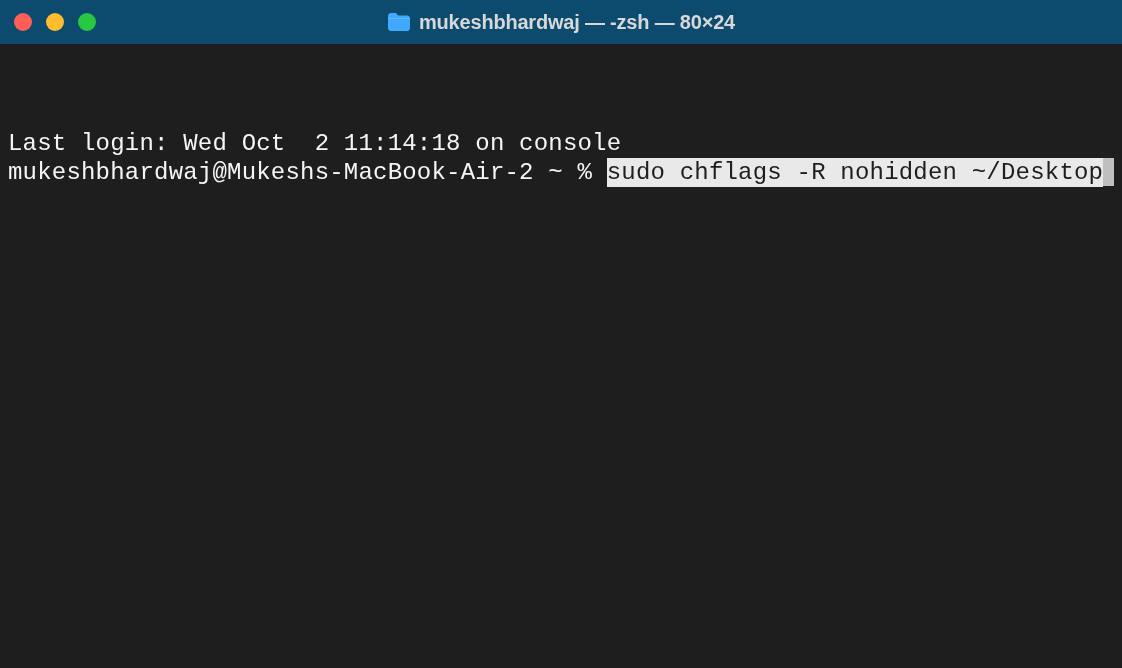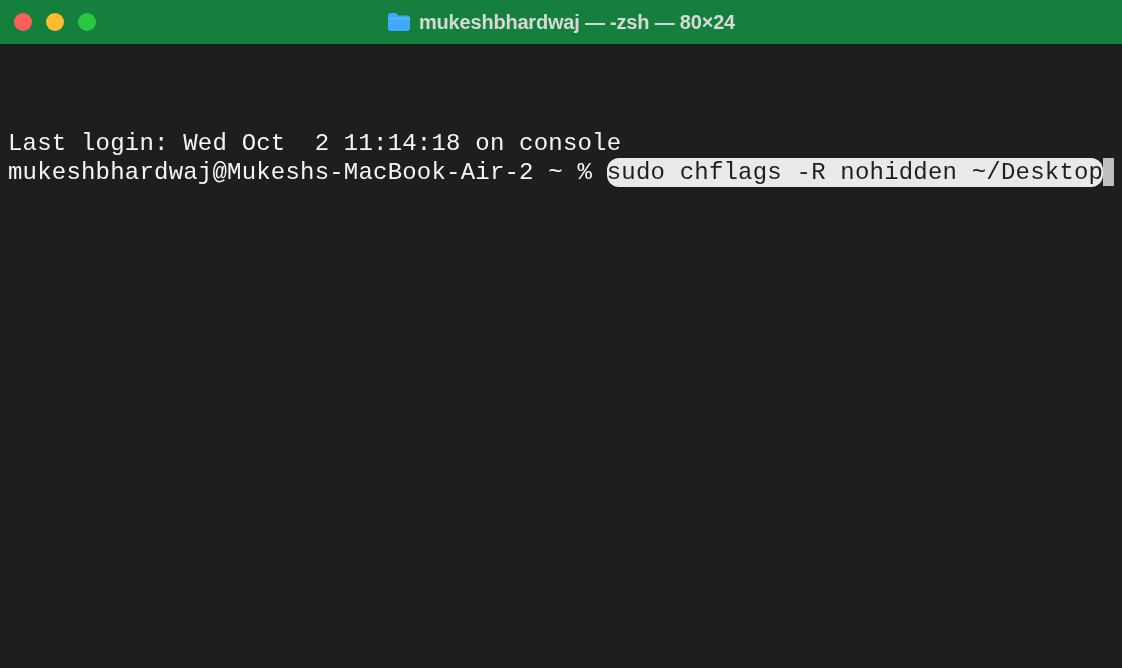--- a/index.html
+++ b/index.html
@@ -9,21 +9,21 @@
     }
     body {
       width: 1122px;
       height: 668px;
       background: #1e1e1e;
       font-family: "SF Mono", Menlo, Monaco, "Courier New", monospace;
       overflow: hidden;
     }
     .titlebar {
       height: 44px;
-      background: #15803d;
+      background: #0c4a6e;
       display: flex;
       align-items: center;
       padding: 0 14px;
       position: relative;
     }
     .traffic-lights {
       display: flex;
       gap: 14px;
       align-items: center;
     }
@@ -68,21 +68,20 @@
     .line {
       display: block;
     }
     .prompt-line {
       display: flex;
       flex-wrap: nowrap;
     }
     .highlight {
       background: #e9e9e9;
       color: #1e1e1e;
-      border-radius: 12px;
     }
     .cursor-block {
       display: inline-block;
       width: 14px;
       height: 28px;
       background: #bfbfbf;
       vertical-align: text-bottom;
       margin-left: 0px;
     }
   </style>

